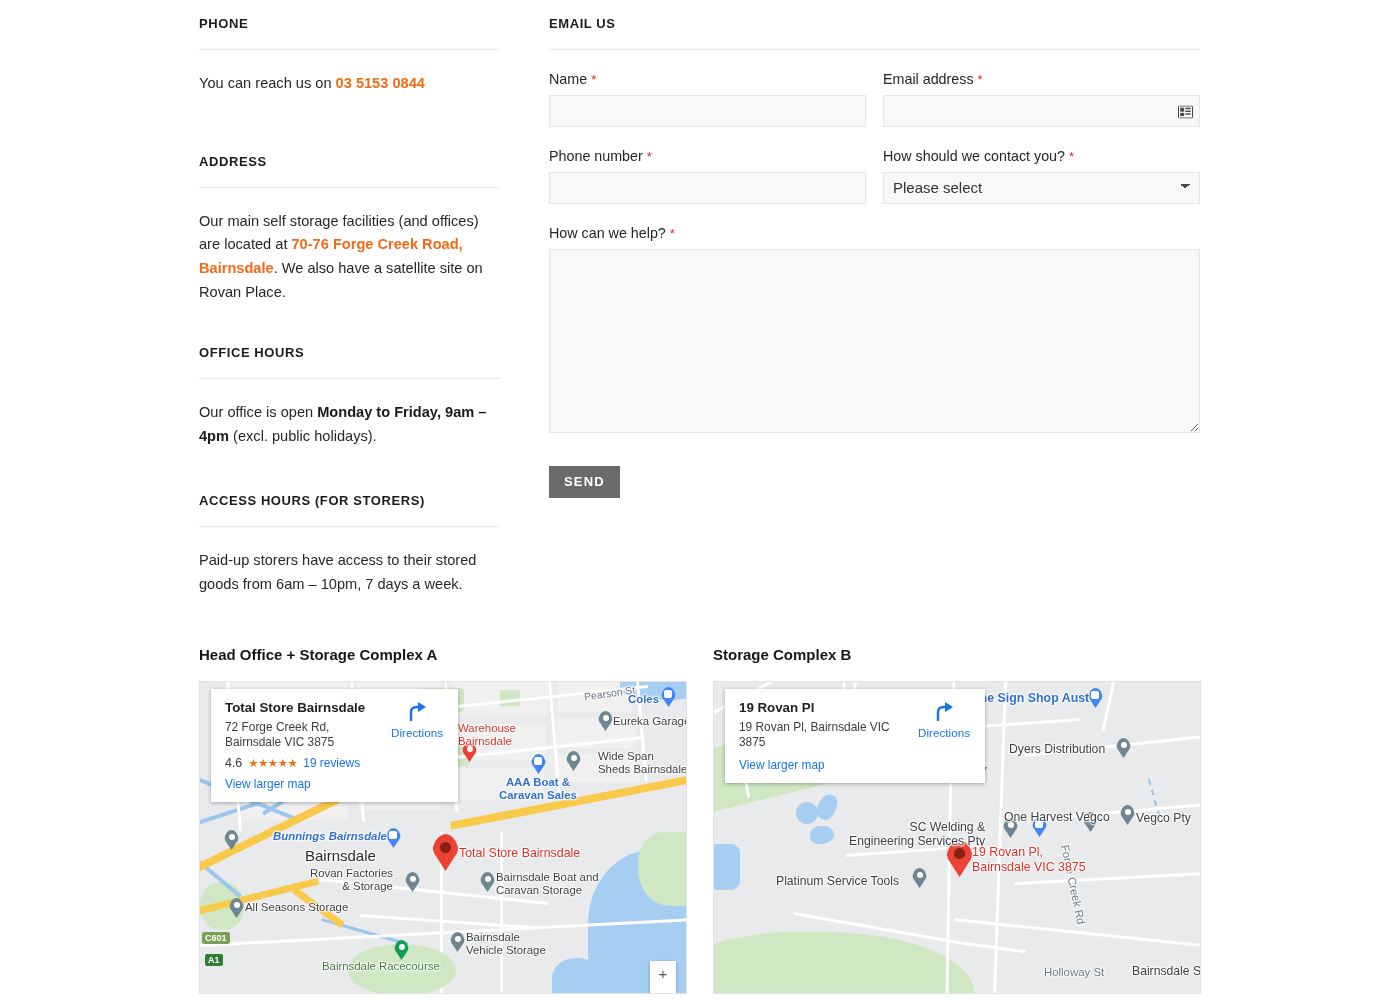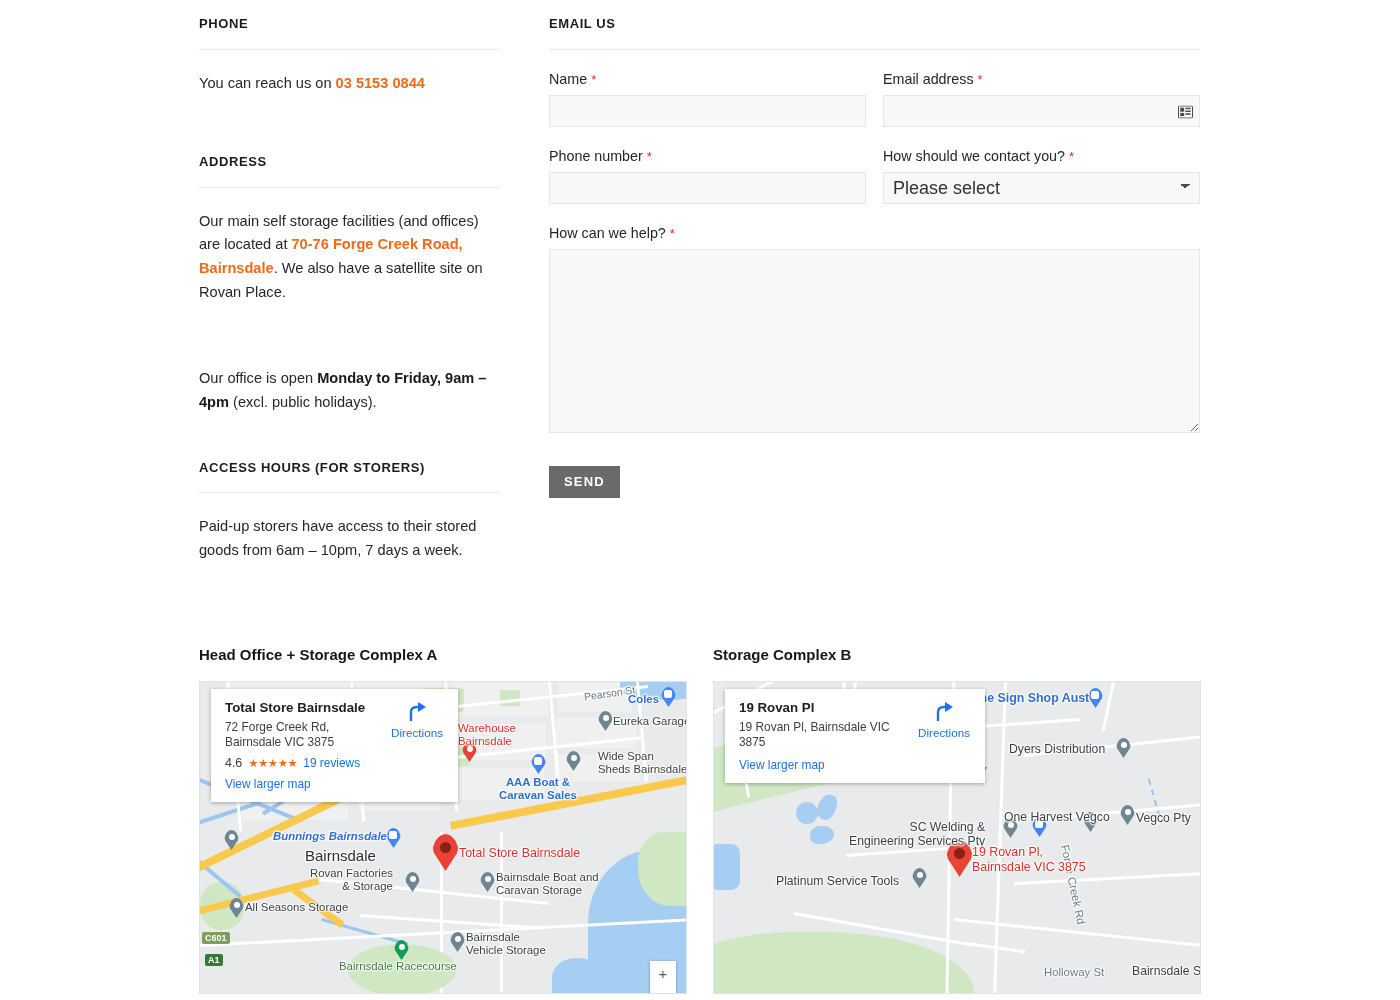--- a/index.html
+++ b/index.html
@@ -69,21 +69,21 @@
     line-height: 1.2;
   }
   .req { color: #e02b20; font-size: 13px; }
 
   .inp, .sel, .txt {
     display: block;
     width: 100%;
     background: #f8f8f8;
     border: 1px solid #e6e6e6;
     font-family: "Liberation Sans", sans-serif;
-    font-size: 18px;
+    font-size: 15px;
     color: #333;
     outline: none;
   }
   .inp { height: 32px; padding: 4px 9px; }
   .inp-wrap { position: relative; }
   .autofill-icon {
     position: absolute;
     right: 7px; top: 50%;
     transform: translateY(-50%);
     width: 15px; height: 13px;
@@ -292,20 +292,21 @@
       <h2 class="sec-head">PHONE</h2>
       <p class="sec-body"><span>You can reach us on </span><a class="lnk" href="#">03 5153 0844</a></p>
     </section>
 
     <section class="block-gap-1">
       <h2 class="sec-head">ADDRESS</h2>
       <p class="sec-body"><span>Our main self storage facilities (and offices) are located at </span><a class="lnk" href="#">70-76 Forge Creek Road, Bairnsdale</a><span>. We also have a satellite site on Rovan Place.</span></p>
     </section>
 
     <section class="block-gap-2">
+      <h2 class="sec-head">OFFICE HOURS</h2>
       <p class="sec-body"><span>Our office is open </span><b>Monday to Friday, 9am – 4pm</b><span> (excl. public holidays).</span></p>
     </section>
 
     <section class="block-gap-3">
       <h2 class="sec-head">ACCESS HOURS (FOR STORERS)</h2>
       <p class="sec-body">Paid-up storers have access to their stored goods from 6am – 10pm, 7 days a week.</p>
     </section>
   </div>
 
   <div class="col-right">
@@ -450,21 +451,21 @@
             <span class="mlabel red" style="left:146px;top:97px;">Health Service</span>
             <span class="mlabel blue" style="left:73px;top:148px;font-style:italic;">Bunnings Bairnsdale</span>
             <span class="mlabel town" style="left:105px;top:165px;">Bairnsdale</span>
             <span class="mlabel dark" style="left:110px;top:185px;text-align:right;">Rovan Factories
 &amp; Storage</span>
             <span class="mlabel dark" style="left:45px;top:219px;">All Seasons Storage</span>
             <span class="mlabel dark" style="left:296px;top:189px;">Bairnsdale Boat and
 Caravan Storage</span>
             <span class="mlabel dark" style="left:266px;top:249px;">Bairnsdale
 Vehicle Storage</span>
-            <span class="mlabel" style="left:139px;top:278px;color:#3d7a3d;">Bairnsdale Racecourse</span>
+            <span class="mlabel" style="left:122px;top:278px;color:#3d7a3d;">Bairnsdale Racecourse</span>
             <span class="mlabel shield c" style="left:2px;top:250px;">C601</span>
             <span class="mlabel shield" style="left:5px;top:272px;">A1</span>
             <span class="mlabel red" style="left:259px;top:164px;font-size:12.4px;">Total Store Bairnsdale</span>
           </div>
 
           <div class="info-card" style="left:11px;top:7px;width:247px;">
             <div class="ic-main">
               <div class="ic-title">Total Store Bairnsdale</div>
               <div class="ic-addr">72 Forge Creek Rd, Bairnsdale VIC 3875</div>
               <div class="ic-rating">

